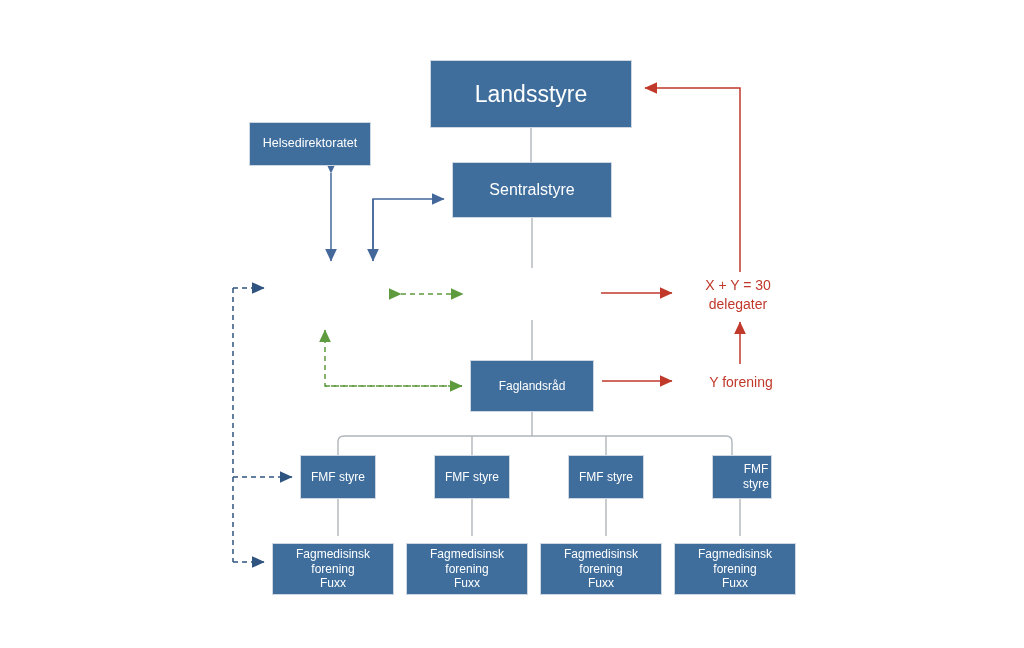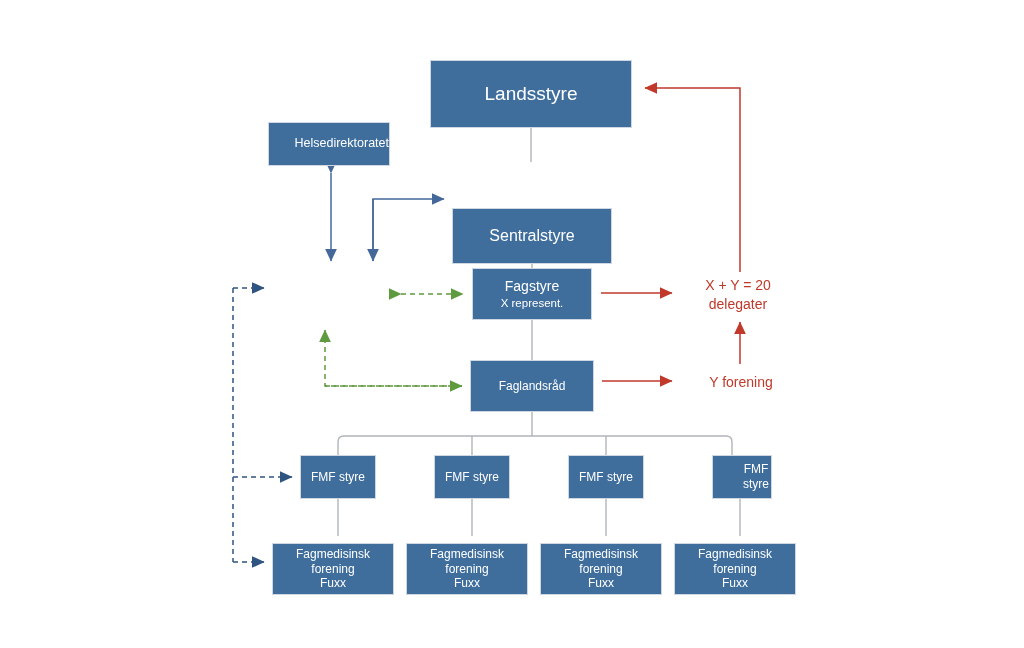--- a/index.html
+++ b/index.html
@@ -34,23 +34,23 @@
     flex-direction: column;
     align-items: center;
     justify-content: center;
     text-align: center;
     box-sizing: border-box;
     line-height: 1.22;
   }
   .node .t-main { display: block; }
   .node .t-sub { display: block; }
 
-  .n-landsstyre { left: 430px; top: 60px; width: 202px; height: 68px; font-size: 19px; }
-  .n-sentralstyre { left: 452px; top: 162px; width: 160px; height: 56px; font-size: 16px; margin-top: 46px; }
-  .n-helsedir { left: 268px; top: 122px; width: 122px; height: 44px; font-size: 12.5px; align-items: flex-end; }
+  .n-landsstyre { left: 430px; top: 60px; width: 202px; height: 68px; font-size: 23px; }
+  .n-sentralstyre { left: 452px; top: 162px; width: 160px; height: 56px; font-size: 16px; }
+  .n-helsedir { left: 249px; top: 122px; width: 122px; height: 44px; font-size: 12.5px; }
   .n-spesialitets { left: 272px; top: 268px; width: 120px; height: 52px; font-size: 14px; }
   .n-fagstyre { left: 472px; top: 268px; width: 120px; height: 52px; font-size: 14px; }
   .n-fagstyre .t-sub { font-size: 11.5px; }
   .n-faglandsrad { left: 470px; top: 360px; width: 124px; height: 52px; font-size: 12px; }
 
   .n-fmf { height: 44px; font-size: 12px; top: 455px; }
   .n-fmf1 { left: 300px; width: 76px; }
   .n-fmf2 { left: 434px; width: 76px; }
   .n-fmf3 { left: 568px; width: 76px; }
   .n-fmf4 { left: 712px; width: 60px; padding-left: 28px; }
@@ -147,24 +147,20 @@
 
   <div class="node n-sentralstyre">
     <span class="t-main">Sentralstyre</span>
   </div>
 
   <div class="node n-helsedir">
     <span class="t-main">Helsedirektoratet</span>
   </div>
 
 
-  <div class="node n-fagstyre">
-    <span class="t-main">Fagstyre</span>
-    <span class="t-sub">X represent.</span>
-  </div>
 
   <div class="node n-faglandsrad">
     <span class="t-main">Faglandsråd</span>
   </div>
 
   <div class="node n-fmf n-fmf1">
     <span class="t-main">FMF styre</span>
   </div>
   <div class="node n-fmf n-fmf2">
     <span class="t-main">FMF styre</span>
@@ -191,17 +187,17 @@
     <span class="t-main">Fagmedisinsk</span>
     <span class="t-main">forening</span>
     <span class="t-main">Fuxx</span>
   </div>
   <div class="node n-fag n-fag4">
     <span class="t-main">Fagmedisinsk</span>
     <span class="t-main">forening</span>
     <span class="t-main">Fuxx</span>
   </div>
 
-  <div class="label lbl-xy">X + Y = 20
+  <div class="label lbl-xy">X + Y = 30
 delegater</div>
   <div class="label lbl-y">Y forening</div>
 
 </div>
 
 </body></html>

